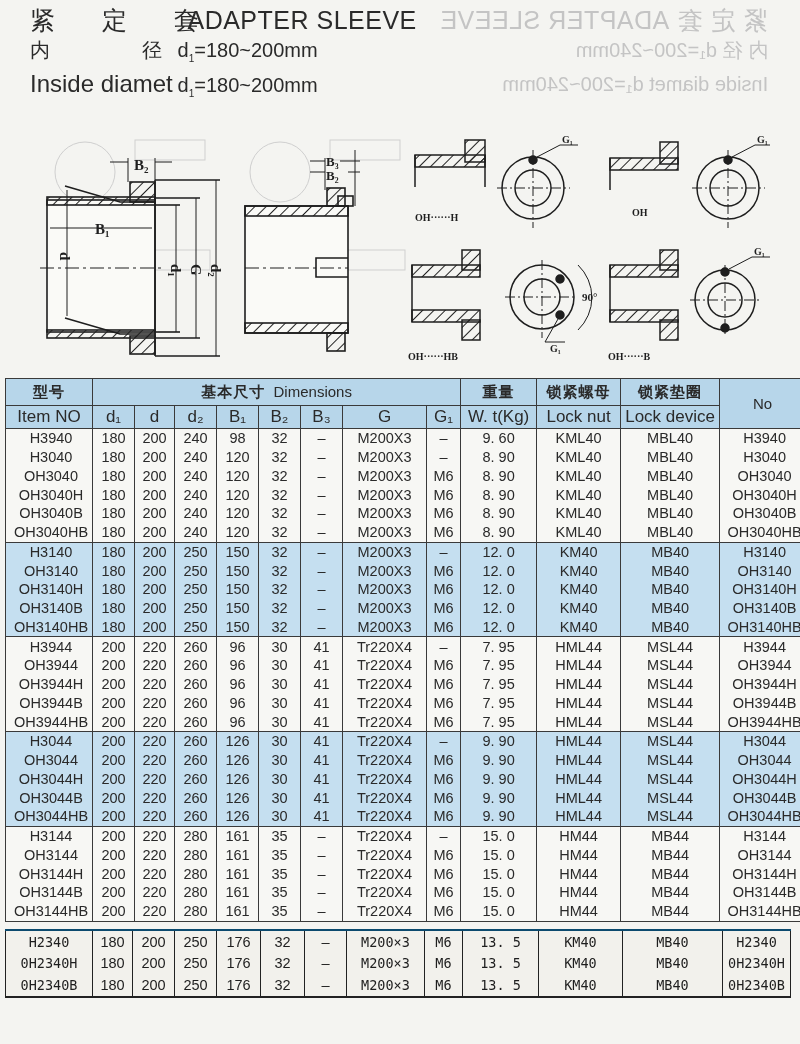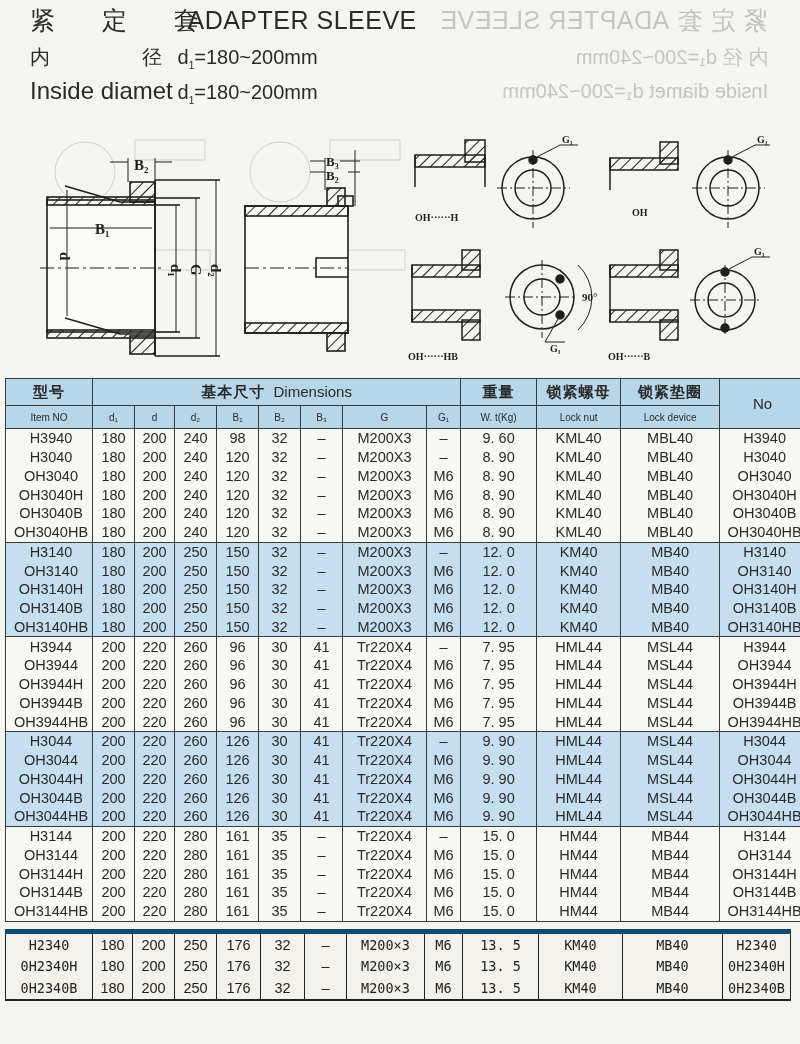--- a/index.html
+++ b/index.html
@@ -9,21 +9,21 @@
     font-family: "Liberation Sans", "DejaVu Sans", sans-serif;
     color: #2a2a2a;
     position: relative;
   }
   
   .hdr { position: absolute; left: 0; top: 0; width: 800px; height: 110px; }
   .hdr-left { position: absolute; left: 30px; top: 2px; }
   .title-row { font-size: 25px; letter-spacing: 0.5px; height: 36px; line-height: 36px; white-space: nowrap; }
   .title-cn { display: inline-block; width: 150px; letter-spacing: 20px; }
   .title-en { display: inline-block; }
-  .sub-row { font-size: 20px; height: 34px; line-height: 38px; white-space: nowrap; }
+  .sub-row { font-size: 20px; height: 34px; line-height: 24px; white-space: nowrap; }
   .sub-cn { display: inline-block; width: 142px; }
   .sub-cn span { display: inline-block; }
   .sub-en-label { display: inline-block; width: 142px; font-size: 24px; }
   .formula { display: inline-block; font-size: 20px; }
   .formula sub { font-size: 10px; }
   .ghost { position: absolute; right: 32px; top: 2px; transform: scaleX(-1); color: #c4c4c4; text-align: left; }
   .ghost .title-row, .ghost .sub-row { }
   
   .drawings { position: absolute; left: 0; top: 110px; width: 800px; height: 265px; }
   .drawings svg { position: absolute; left: 0; top: 0; }
@@ -32,38 +32,38 @@
     position: absolute; left: 5px; top: 378px; width: 790px;
     border-collapse: collapse; table-layout: fixed;
     font-size: 14.5px;
   }
   .tbl td, .tbl th {
     border-left: 1.2px solid #3a3a3a; border-right: 1.2px solid #3a3a3a;
     padding: 0; white-space: nowrap; overflow: hidden; font-weight: normal;
   }
   .tbl thead th { background: #b7d6ea; color: #2a2a2a; border: 1.2px solid #3a3a3a; }
   .tbl thead .h1 th { height: 26px; font-size: 15px; }
-  .tbl thead .h2 th { height: 22px; font-size: 10px; }
+  .tbl thead .h2 th { height: 22px; font-size: 17px; }
   .tbl tbody td { height: 18.75px; line-height: 18px; text-align: center; }
   .tbl tbody td.l { text-align: center; padding-left: 4px; }
   .tbl tbody tr.g-last td { border-bottom: 1.5px solid #3a3a3a; }
   .tbl tbody tr.band td { background: #c5dff0; }
   .tbl tbody tr.plain td { background: #f7f7f4; }
   .cn { font-weight: bold; letter-spacing: 1px; }
   
   .tbl2 {
     position: absolute; left: 5px; top: 929px; width: 785px;
     border-collapse: collapse; table-layout: fixed;
     font-family: "DejaVu Sans Mono", "Liberation Mono", monospace;
     font-size: 13.5px; color: #1e1e1e;
     background: #f2f1ec;
   }
   .tbl2 td { border-left: 1.5px solid #222; border-right: 1.5px solid #222; height: 21.6px; text-align: center; padding: 0; white-space: nowrap; }
   .tbl2 tr:last-child td { border-bottom: 2px solid #222; }
-  .tbl2 tr:first-child td { border-top: 5px solid #0c4a6e; }
+  .tbl2 tr:first-child td { border-top: 2px solid #0c4a6e; }
   .tbl2 td.sans { font-family: "Liberation Sans", sans-serif; font-size: 14.5px; }
   .pagemark { position: absolute; right: 12px; bottom: 0px; font-size: 10px; color: #555; }
 </style>
 </head>
 <body>
 
 <div class="hdr">
   <div class="hdr-left">
     <div class="title-row">
       <span class="title-cn">紧 定 套</span>

